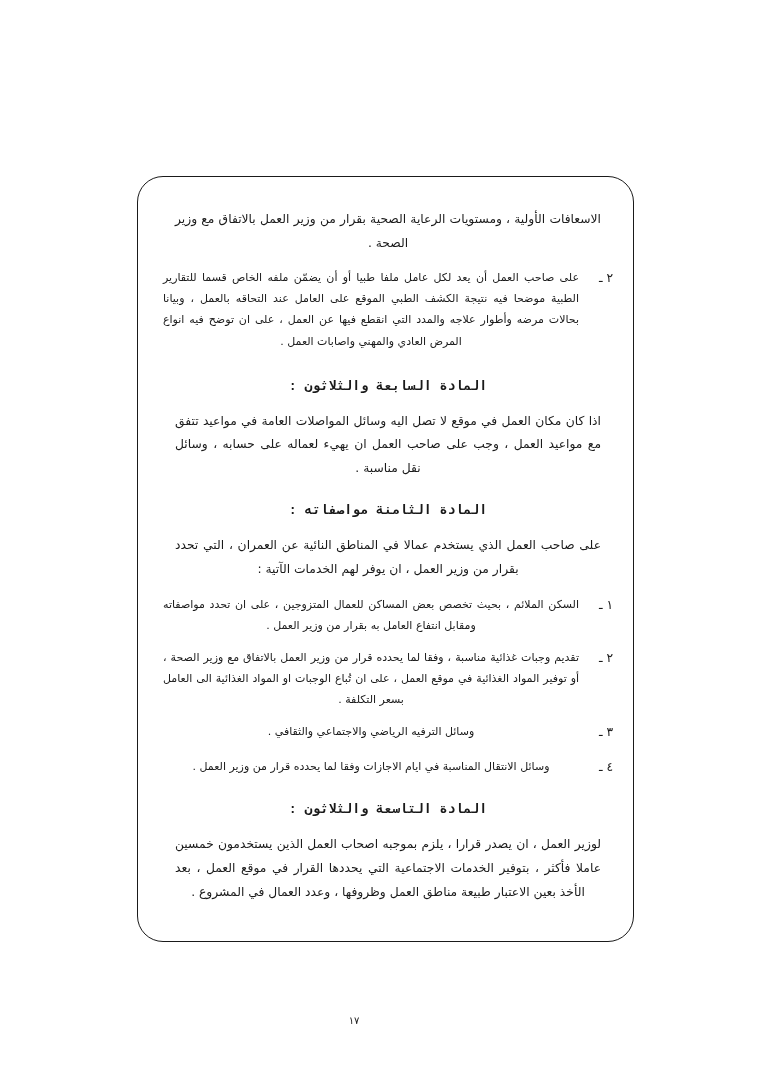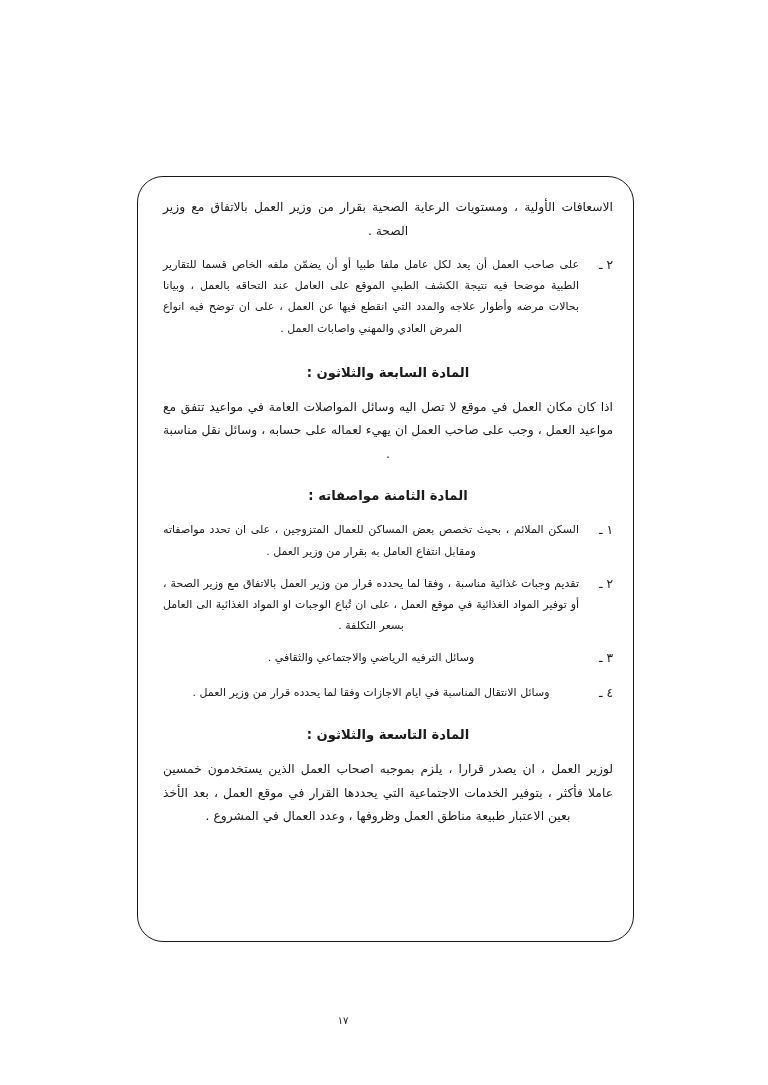--- a/index.html
+++ b/index.html
@@ -36,21 +36,21 @@
   .content {
     position: absolute;
     left: 163px;
     top: 196px;
     width: 450px;
     box-sizing: border-box;
     direction: rtl;
     text-align: right;
   }
   p, h2 {
-    margin: 0;
+    margin: 12px;
   }
   .para {
     font-size: 12.3px;
     line-height: 1.92;
     text-align: justify;
     text-align-last: center;
     letter-spacing: 0.1px;
   }
   .para.first {
     text-align: justify;
@@ -78,31 +78,32 @@
     text-align: justify;
     text-align-last: center;
   }
   .heading {
     font-size: 13.2px;
     font-weight: bold;
     text-align: center;
     margin-top: 22px;
     margin-bottom: 16px;
     letter-spacing: 0.2px;
+    font-family: Liberation Mono, monospace;
   }
   .heading-first {
     margin-top: 26px;
   }
   .center-ind {
     text-align: justify;
     text-align-last: center;
   }
   .pageno {
     position: absolute;
-    left: 5px;
+    left: 16px;
     top: 1015px;
     width: 676px;
     text-align: center;
     font-size: 10px;
     letter-spacing: 1px;
   }
 </style>
 </head>
 <body>
 
@@ -118,20 +119,21 @@
       <span class="item-num">٢ ـ</span>
       <span class="item-text">على صاحب العمل أن يعد لكل عامل ملفا طبيا أو أن يضمّن ملفه الخاص قسما للتقارير الطبية موضحا فيه نتيجة الكشف الطبي الموقع على العامل عند التحاقه بالعمل ، وبيانا بحالات مرضه وأطوار علاجه والمدد التي انقطع فيها عن العمل ، على ان توضح فيه انواع المرض العادي والمهني واصابات العمل .</span>
     </div>
 
     <h2 class="heading heading-first">المادة السابعة والثلاثون :</h2>
 
     <p class="para center-ind">اذا كان مكان العمل في موقع لا تصل اليه وسائل المواصلات العامة في مواعيد تتفق مع مواعيد العمل ، وجب على صاحب العمل ان يهيء لعماله على حسابه ، وسائل نقل مناسبة .</p>
 
     <h2 class="heading">المادة الثامنة مواصفاته :</h2>
 
+    <p class="para center-ind">على صاحب العمل الذي يستخدم عمالا في المناطق النائية عن العمران ، التي تحدد بقرار من وزير العمل ، ان يوفر لهم الخدمات الآتية :</p>
 
     <div class="item">
       <span class="item-num">١ ـ</span>
       <span class="item-text">السكن الملائم ، بحيث تخصص بعض المساكن للعمال المتزوجين ، على ان تحدد مواصفاته ومقابل انتفاع العامل به بقرار من وزير العمل .</span>
     </div>
 
     <div class="item">
       <span class="item-num">٢ ـ</span>
       <span class="item-text">تقديم وجبات غذائية مناسبة ، وفقا لما يحدده قرار من وزير العمل بالاتفاق مع وزير الصحة ، أو توفير المواد الغذائية في موقع العمل ، على ان تُباع الوجبات او المواد الغذائية الى العامل بسعر التكلفة .</span>
     </div>

